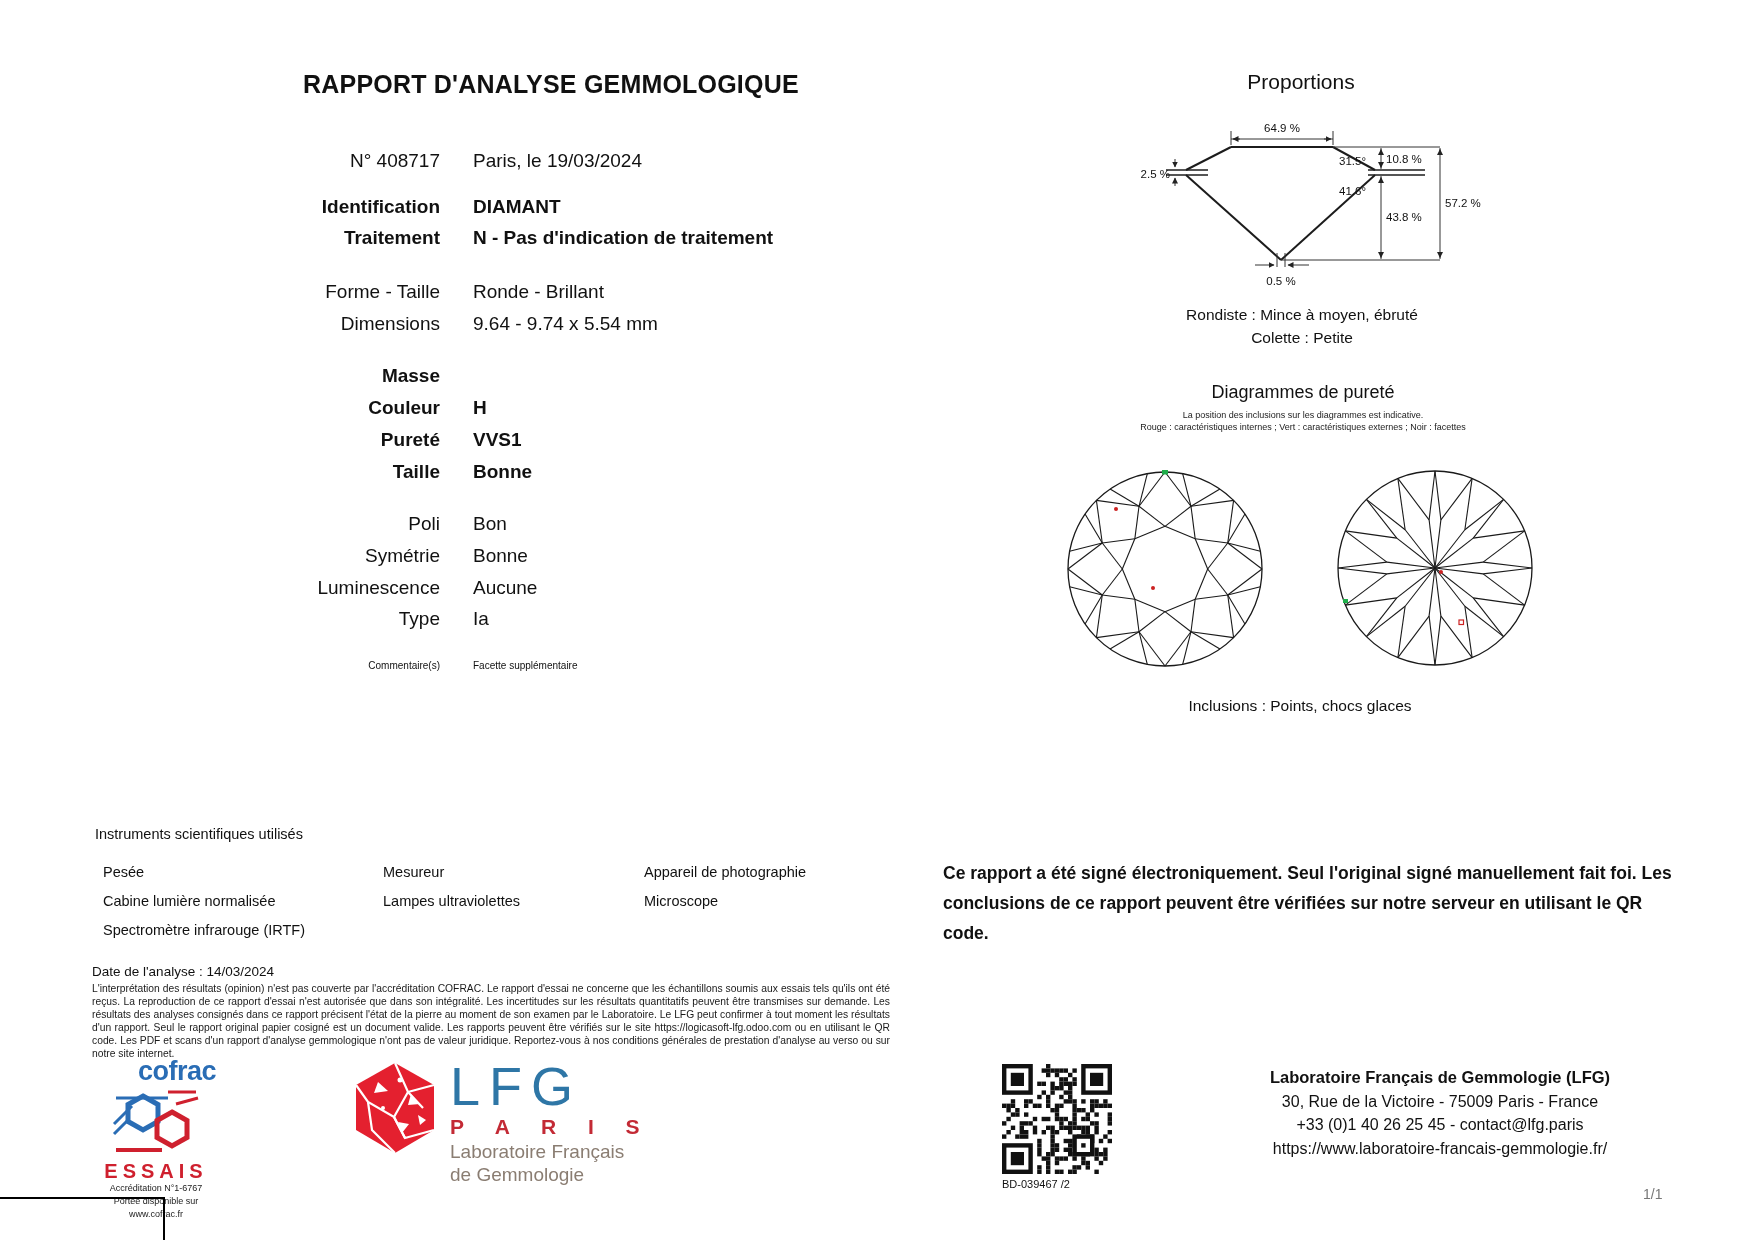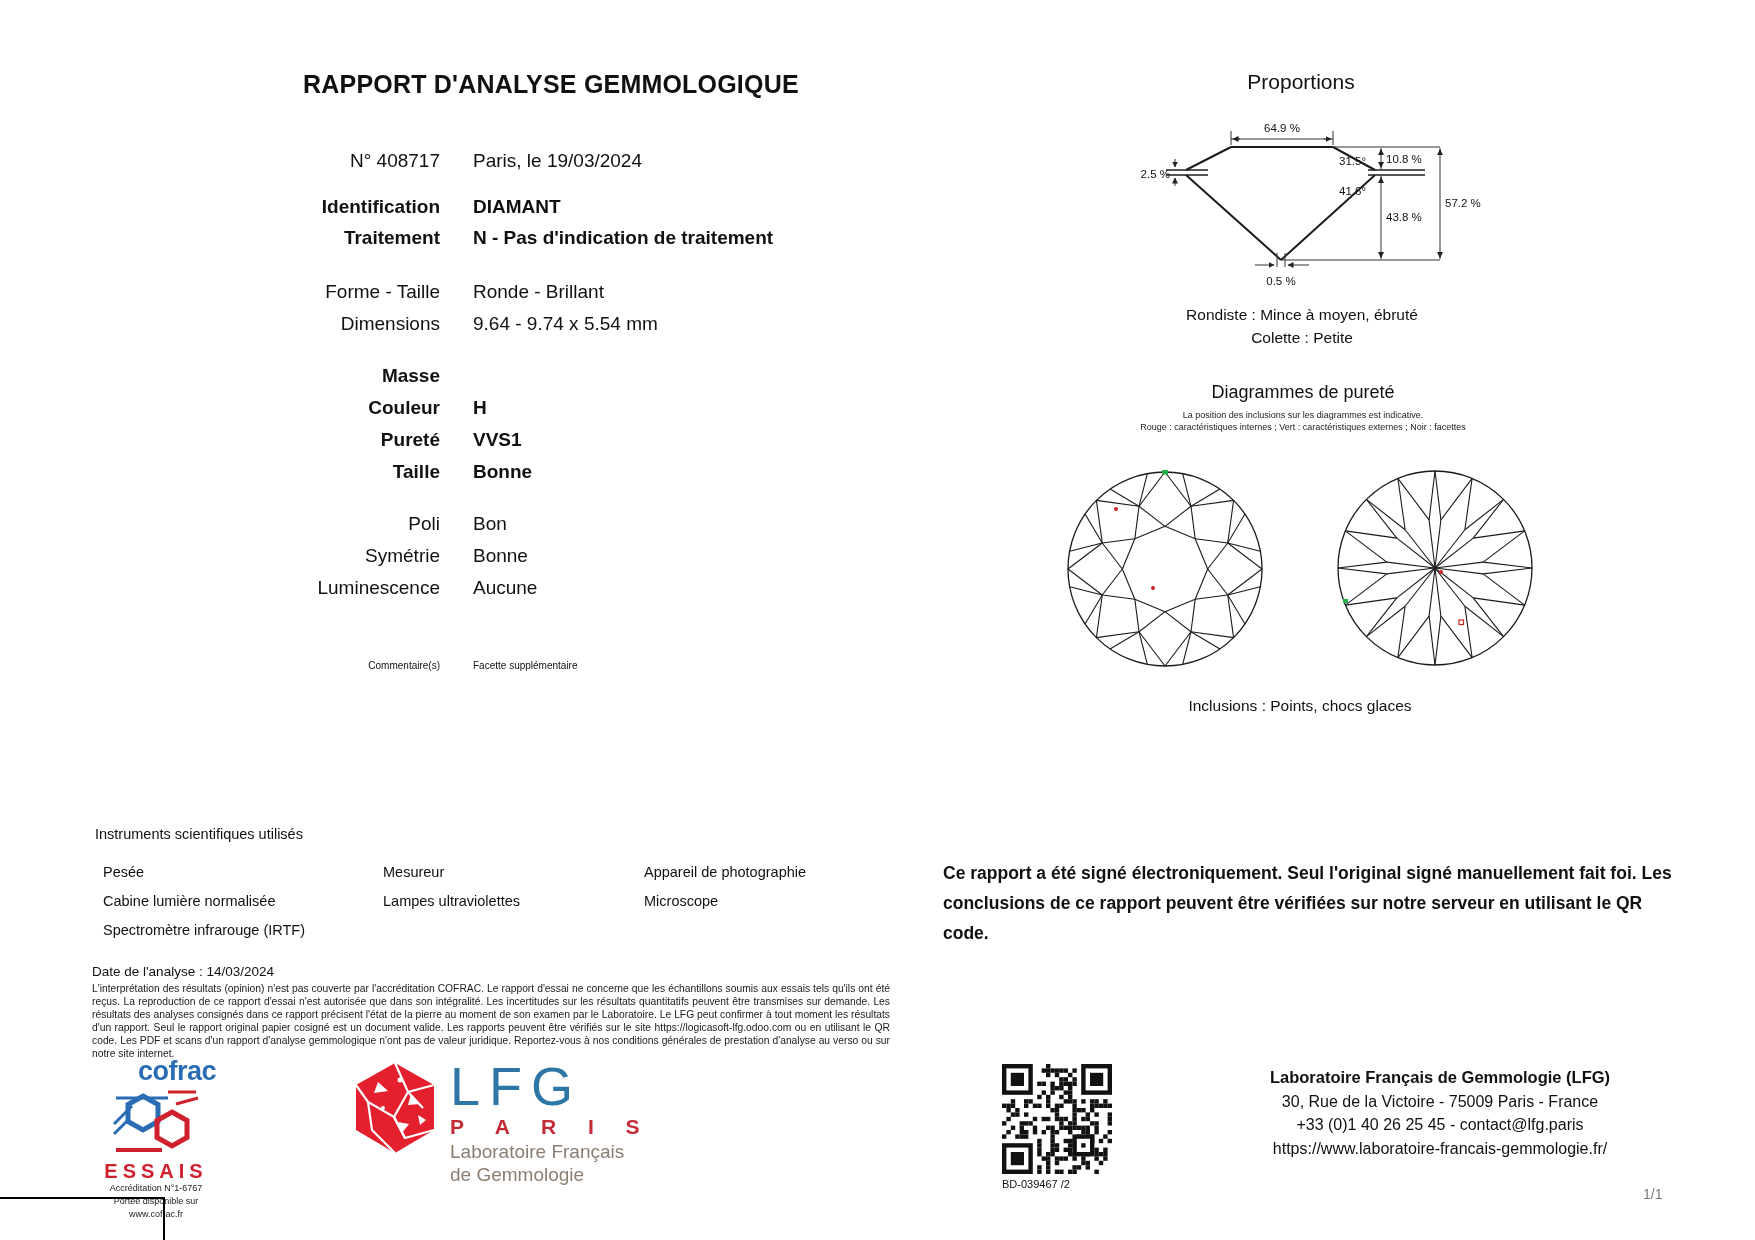--- a/index.html
+++ b/index.html
@@ -89,20 +89,24 @@
     <span class="lab">Poli</span>
     <span class="val">Bon</span>
   </div>
   <div class="frow" style="top:545px">
     <span class="lab">Symétrie</span>
     <span class="val">Bonne</span>
   </div>
   <div class="frow" style="top:577px">
     <span class="lab">Luminescence</span>
     <span class="val">Aucune</span>
+  </div>
+  <div class="frow" style="top:608px">
+    <span class="lab">Type</span>
+    <span class="val">Ia</span>
   </div>
   <div class="frow small" style="top:660px">
     <span class="lab">Commentaire(s)</span>
     <span class="val">Facette supplémentaire</span>
   </div>
 
   <div class="abs" id="prop-heading">Proportions</div>
 
   <svg class="abs" style="left:1128px;top:108px" width="360" height="190" viewBox="0 0 360 190">
     <defs>

